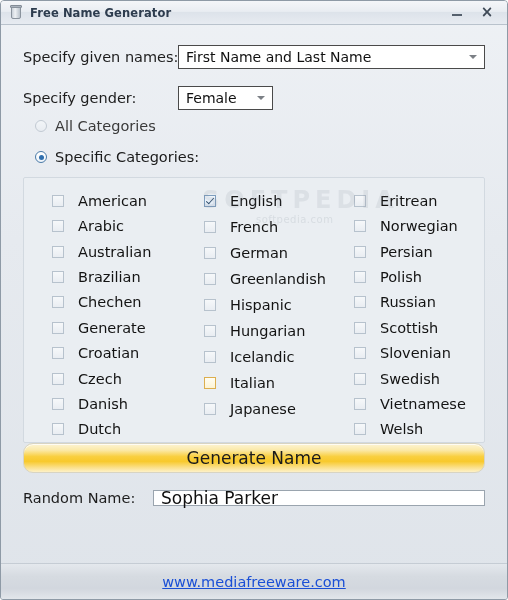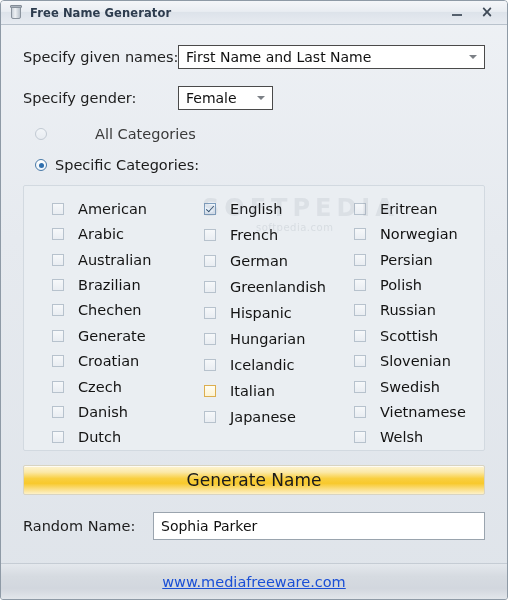--- a/index.html
+++ b/index.html
@@ -146,21 +146,21 @@
     border-right: 4px solid transparent;
     border-top: 4px solid #7c8086;
   }
 
   
   .radio-row {
     display: flex;
     align-items: center;
     margin-left: 12px;
   }
-  .radio-all { margin-top: 16px; gap: 40px; }
+  .radio-all { margin-top: 8px; }
   .radio-specific { margin-top: 15px; }
 
   .radio-mark {
     width: 12px; height: 12px;
     border-radius: 50%;
     box-sizing: border-box;
     margin-right: 8px;
     flex: 0 0 auto;
     position: relative;
     cursor: default;
@@ -271,24 +271,23 @@
     left: 232px;
     top: 36px;
     font-size: 10px;
     letter-spacing: 0.5px;
     color: rgba(120, 132, 146, 0.16);
     white-space: nowrap;
   }
 
   
   .gen-btn {
-    margin-top: 14px;
     height: 30px;
     border: 1px solid #d8d4c2;
-    border-radius: 2px;
+    border-radius: 10px;
     box-sizing: border-box;
     background: linear-gradient(to bottom,
       #fdf4d4 0%,
       #fbe9a8 22%,
       #f9cf3f 45%,
       #f8c92c 62%,
       #fbe08a 84%,
       #fdf1c8 100%);
     display: flex;
     align-items: center;
@@ -308,28 +307,28 @@
     align-items: center;
   }
   .lbl-random {
     width: 130px;
     font-size: 14.5px;
     color: #1d1d1d;
     white-space: nowrap;
   }
   .random-input {
     flex: 1 1 auto;
-    height: 28px;
+    height: 16px;
     background: #ffffff;
     border: 1px solid #9aa4ae;
     box-sizing: border-box;
     display: flex;
     align-items: center;
     padding-left: 7px;
-    font-size: 14px;
+    font-size: 17px;
     color: #101010;
     cursor: text;
   }
 
   
   .footer {
     position: absolute;
     left: 0;
     bottom: 0;
     width: 100%;

